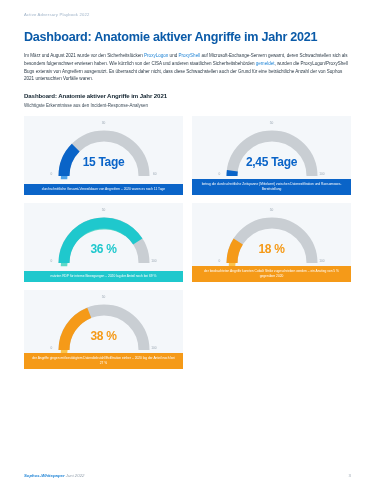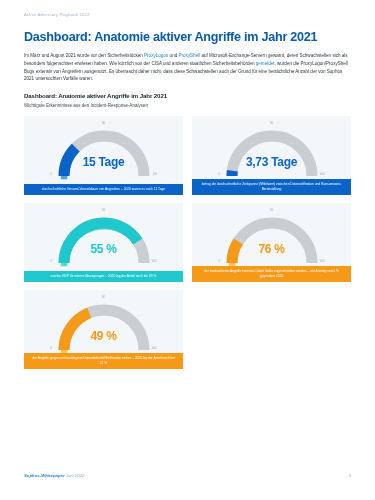--- a/index.html
+++ b/index.html
@@ -121,69 +121,69 @@
     <div class="gauge-wrap">
       <div class="gauge">
         <svg width="106" height="62" viewBox="0 0 106 62">
           <path d="M 13 52.99999999999999 A 40 40 0 0 1 93 53" fill="none" stroke="#c9ced3" stroke-width="11"></path>
 
           <path d="M 13 52.99999999999999 A 40 40 0 0 1 13.361046268018924 47.637785249184496" fill="none" stroke="#0a64c8" stroke-width="11"></path>
         </svg>
         <span class="tick min">0</span>
         <span class="tick mid">50</span>
         <span class="tick max">100</span>
-        <span class="value" style="color:#0a64c8">3,73 Tage</span>
+        <span class="value" style="color:#0a64c8">2,45 Tage</span>
       </div>
     </div>
     <div class="caption" style="background:#0a64c8">betrug die durchschnittliche Zeitspanne (Mittelwert) zwischen Datenexfiltration und Ransomware-Bereitstellung</div>
   </div>
       <div class="card">
     <div class="gauge-wrap">
       <div class="gauge">
         <svg width="106" height="62" viewBox="0 0 106 62">
           <path d="M 13 52.99999999999999 A 40 40 0 0 1 93 53" fill="none" stroke="#c9ced3" stroke-width="11"></path>
           <path d="M 13 52.99999999999999 A 40 40 0 0 1 75.48333511408522 19.916777029017524" fill="none" stroke="#5ad9c8" stroke-width="6.5" transform="translate(0,3.2)"></path>
           <path d="M 13 52.99999999999999 A 40 40 0 0 1 86.7731170200806 31.56692820084013" fill="none" stroke="#1fc8cd" stroke-width="11"></path>
         </svg>
         <span class="tick min">0</span>
         <span class="tick mid">50</span>
         <span class="tick max">100</span>
-        <span class="value" style="color:#1fc8cd">55 %</span>
+        <span class="value" style="color:#1fc8cd">36 %</span>
       </div>
     </div>
     <div class="caption" style="background:#1fc8cd">nutzten RDP für interne Bewegungen – 2020 lag der Anteil noch bei 69 %</div>
   </div>
       <div class="card">
     <div class="gauge-wrap">
       <div class="gauge">
         <svg width="106" height="62" viewBox="0 0 106 62">
           <path d="M 13 52.99999999999999 A 40 40 0 0 1 93 53" fill="none" stroke="#c9ced3" stroke-width="11"></path>
           <path d="M 13 52.99999999999999 A 40 40 0 0 1 16.289814972640762 37.11408437460876" fill="none" stroke="#fbc34a" stroke-width="6.5" transform="translate(0,3.2)"></path>
           <path d="M 13 52.99999999999999 A 40 40 0 0 1 19.226882979919395 31.566928200840135" fill="none" stroke="#f59a18" stroke-width="11"></path>
         </svg>
         <span class="tick min">0</span>
         <span class="tick mid">50</span>
         <span class="tick max">100</span>
-        <span class="value" style="color:#f59a18">76 %</span>
+        <span class="value" style="color:#f59a18">18 %</span>
       </div>
     </div>
     <div class="caption" style="background:#f59a18">der beobachteten Angriffe konnten Cobalt Strike zugeschrieben werden – ein Anstieg von 5 % gegenüber 2020</div>
   </div>
       <div class="card">
     <div class="gauge-wrap">
       <div class="gauge">
         <svg width="106" height="62" viewBox="0 0 106 62">
           <path d="M 13 52.99999999999999 A 40 40 0 0 1 93 53" fill="none" stroke="#c9ced3" stroke-width="11"></path>
           <path d="M 13 52.99999999999999 A 40 40 0 0 1 26.547525387053916 22.995557214781627" fill="none" stroke="#fbc34a" stroke-width="6.5" transform="translate(0,3.2)"></path>
           <path d="M 13 52.99999999999999 A 40 40 0 0 1 38.275017892612894 15.808940564469943" fill="none" stroke="#f59a18" stroke-width="11"></path>
         </svg>
         <span class="tick min">0</span>
         <span class="tick mid">50</span>
         <span class="tick max">100</span>
-        <span class="value" style="color:#f59a18">49 %</span>
+        <span class="value" style="color:#f59a18">38 %</span>
       </div>
     </div>
     <div class="caption" style="background:#f59a18">der Angriffe gingen mit bestätigtem Datendiebstahl/Exfiltration einher – 2020 lag der Anteil noch bei 27 %</div>
   </div>
     </div>
 
   <div class="footer">
     <div>
       <span class="brand">Sophos-Whitepaper</span>
       <em>Juni 2022</em>

